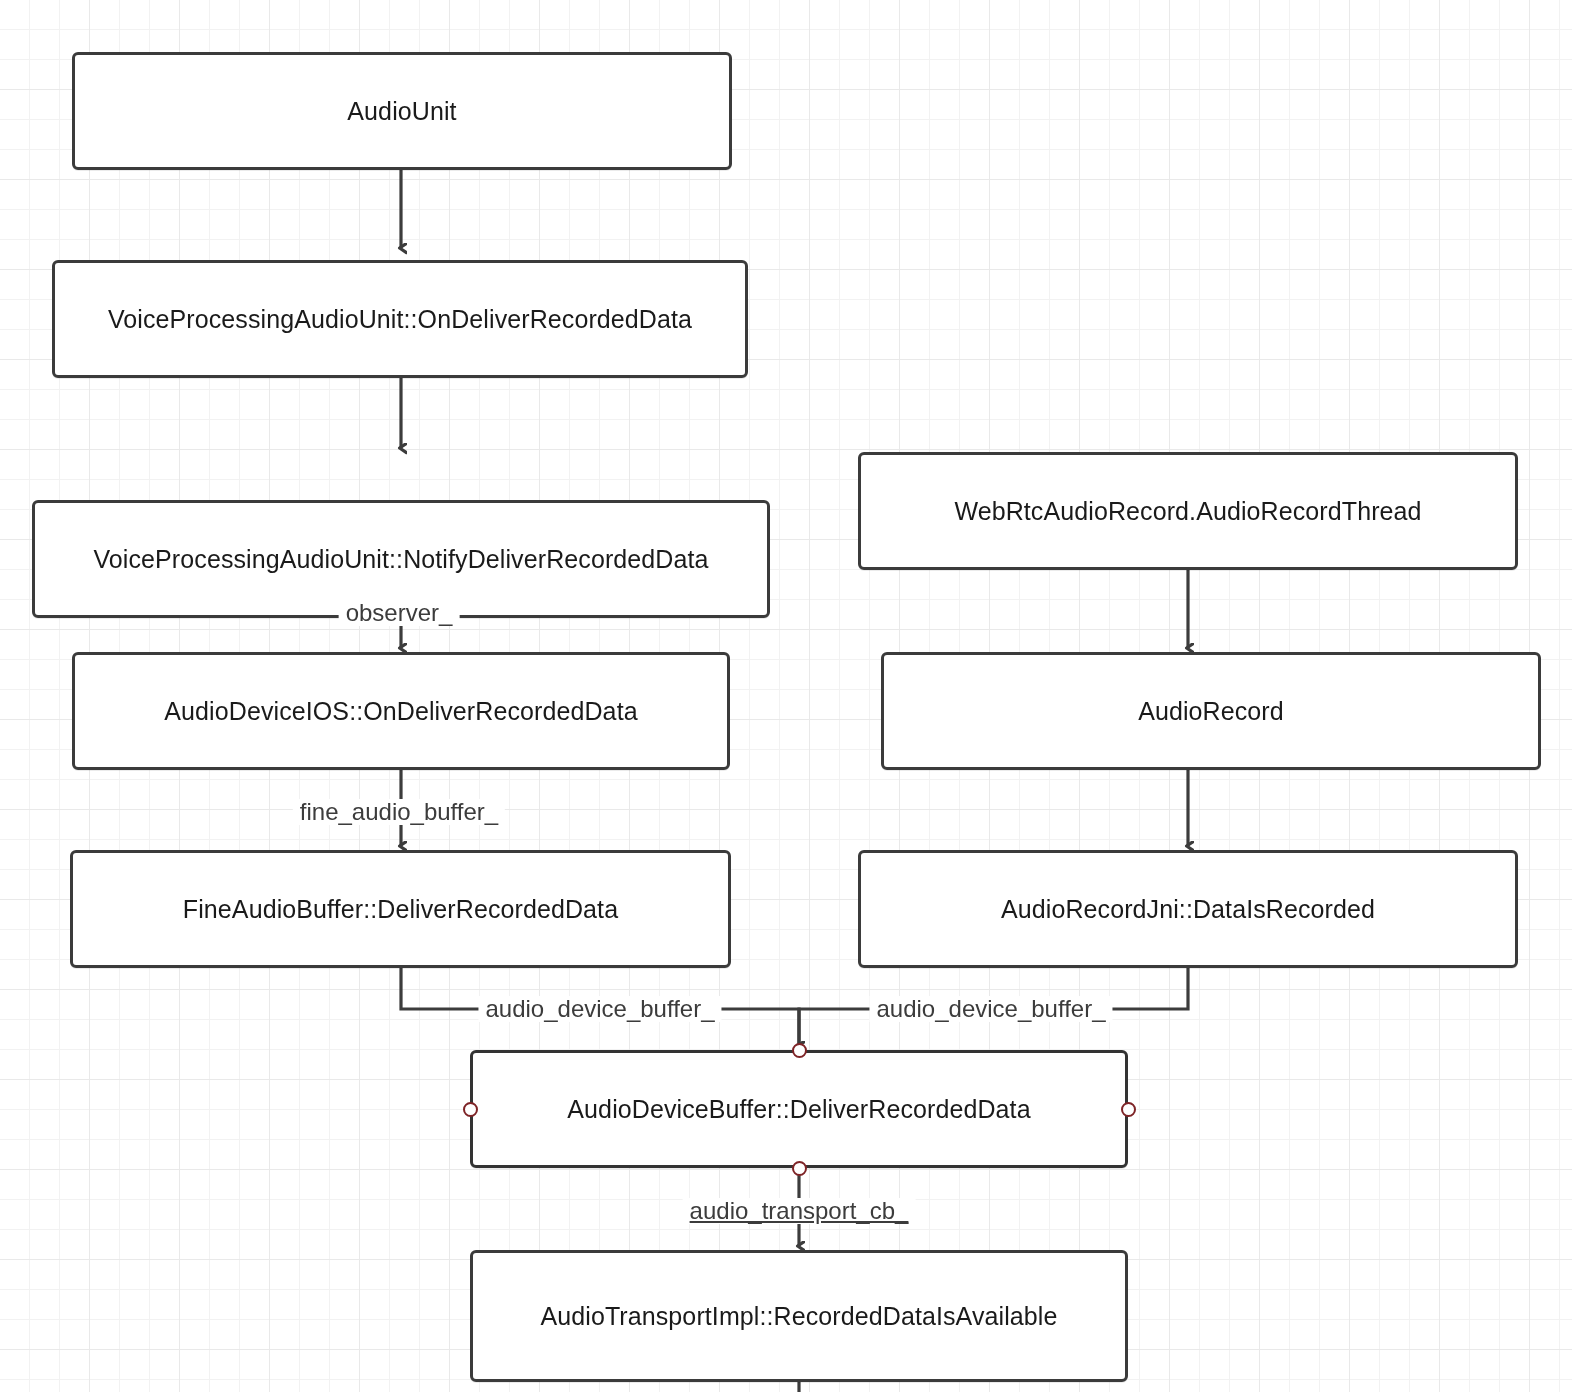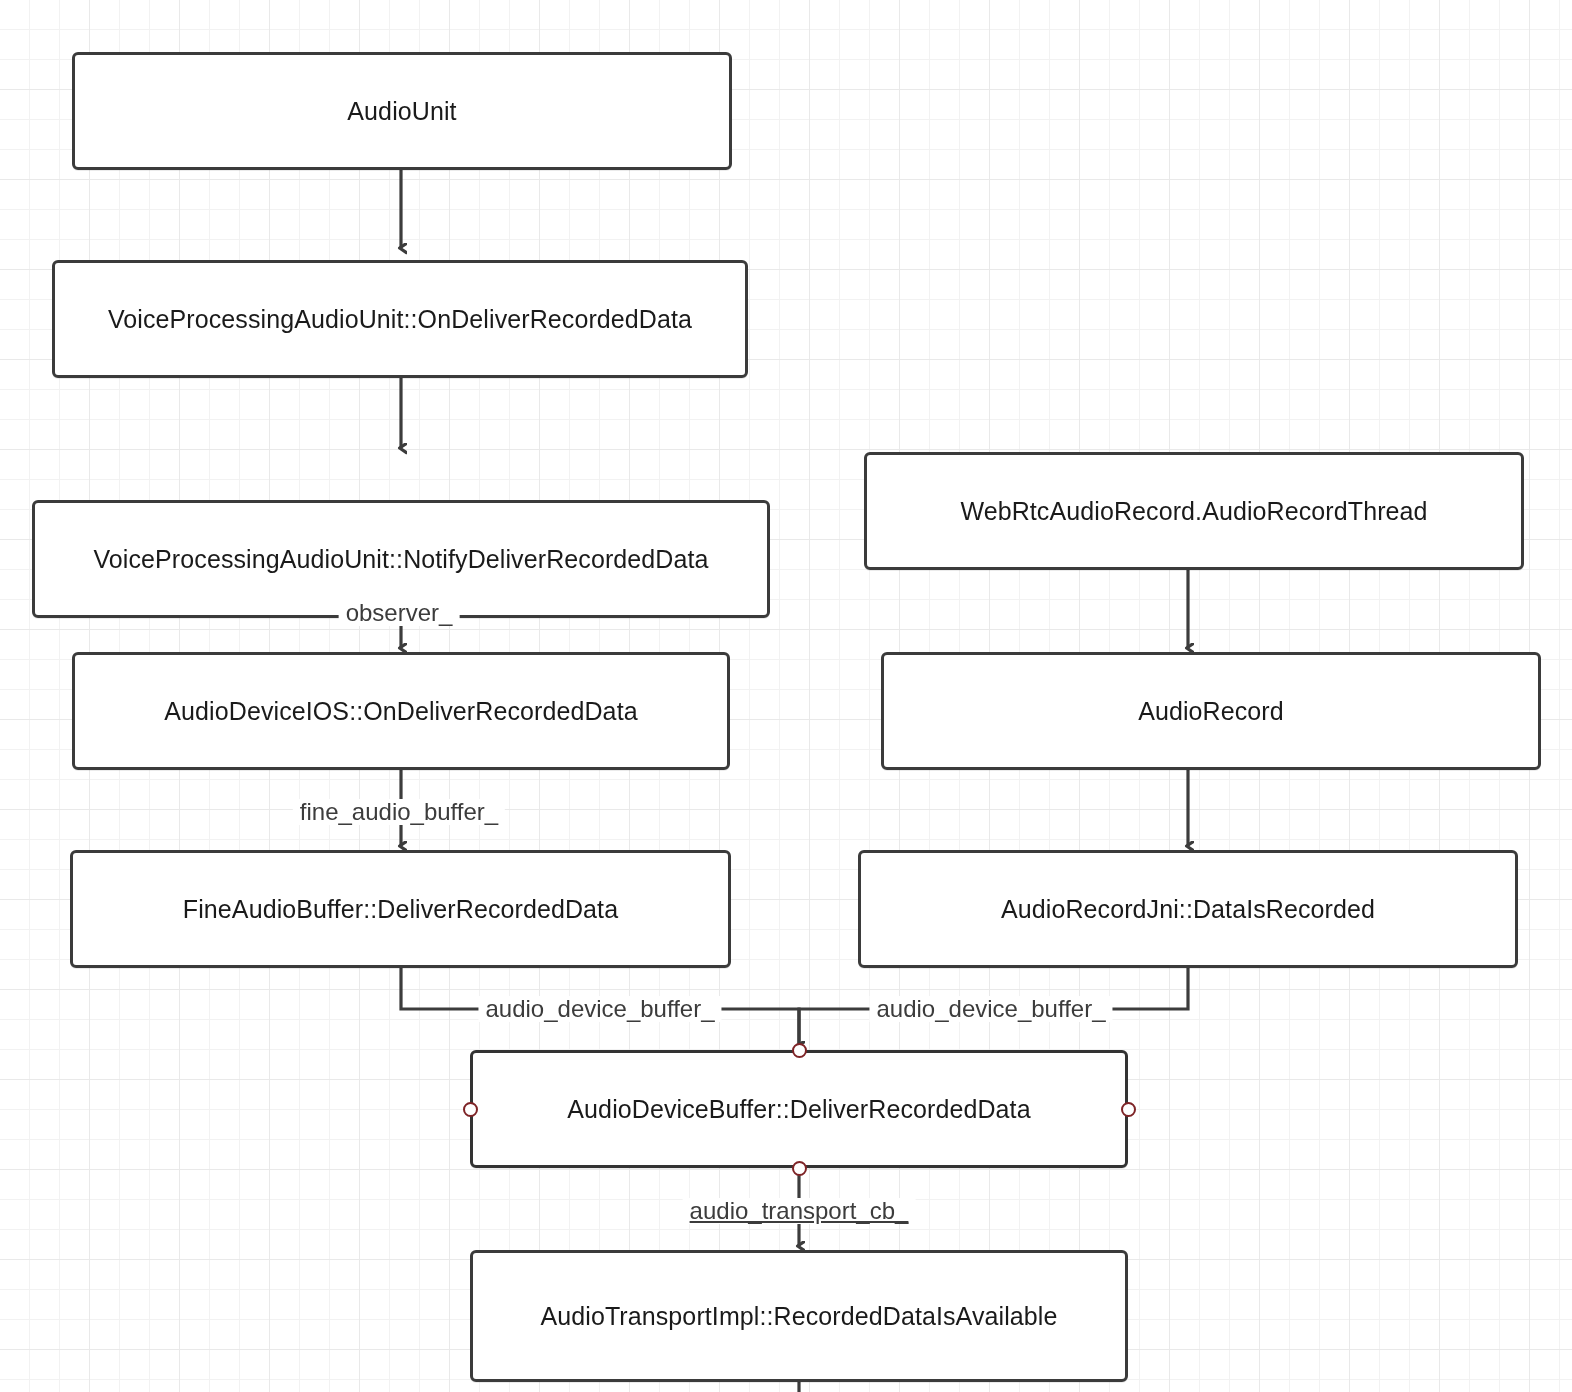--- a/index.html
+++ b/index.html
@@ -134,21 +134,21 @@
   </div>
 
   <div class="node" style="left:72px; top:652px; width:658px; height:118px;">
     <span class="node-label">AudioDeviceIOS::OnDeliverRecordedData</span>
   </div>
 
   <div class="node" style="left:70px; top:850px; width:661px; height:118px;">
     <span class="node-label">FineAudioBuffer::DeliverRecordedData</span>
   </div>
 
-  <div class="node" style="left:858px; top:452px; width:660px; height:118px;margin-left:6px;">
+  <div class="node" style="left:858px; top:452px; width:660px; height:118px;">
     <span class="node-label">WebRtcAudioRecord.AudioRecordThread</span>
   </div>
 
   <div class="node" style="left:858px; top:652px; width:660px; height:118px;margin-left:23px;">
     <span class="node-label">AudioRecord</span>
   </div>
 
   <div class="node" style="left:858px; top:850px; width:660px; height:118px;">
     <span class="node-label">AudioRecordJni::DataIsRecorded</span>
   </div>

